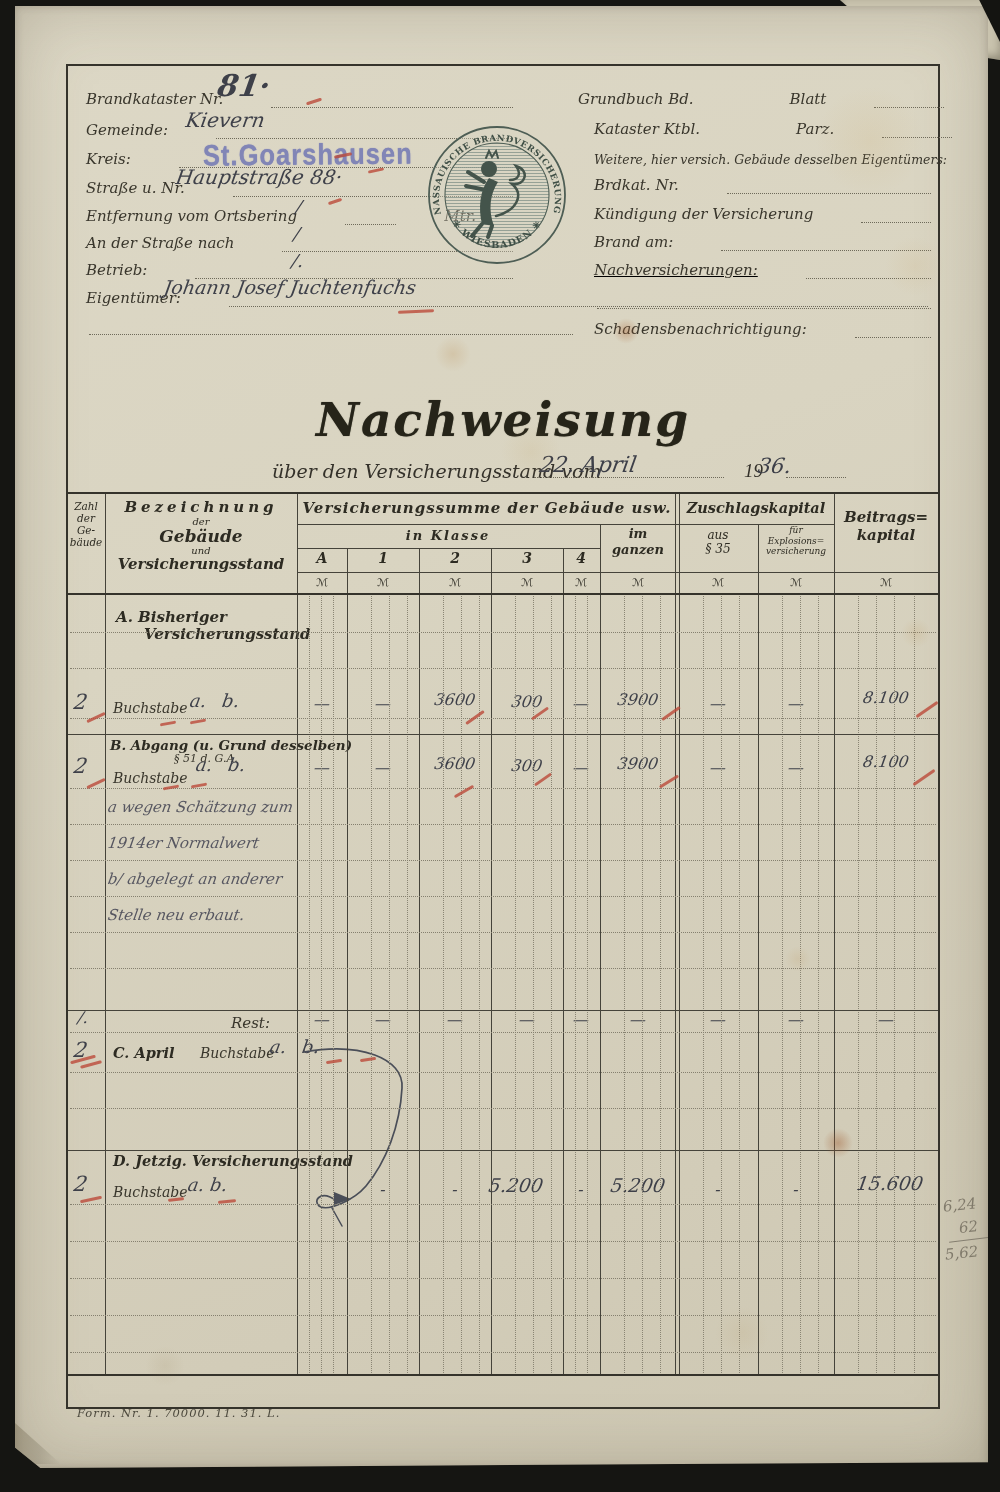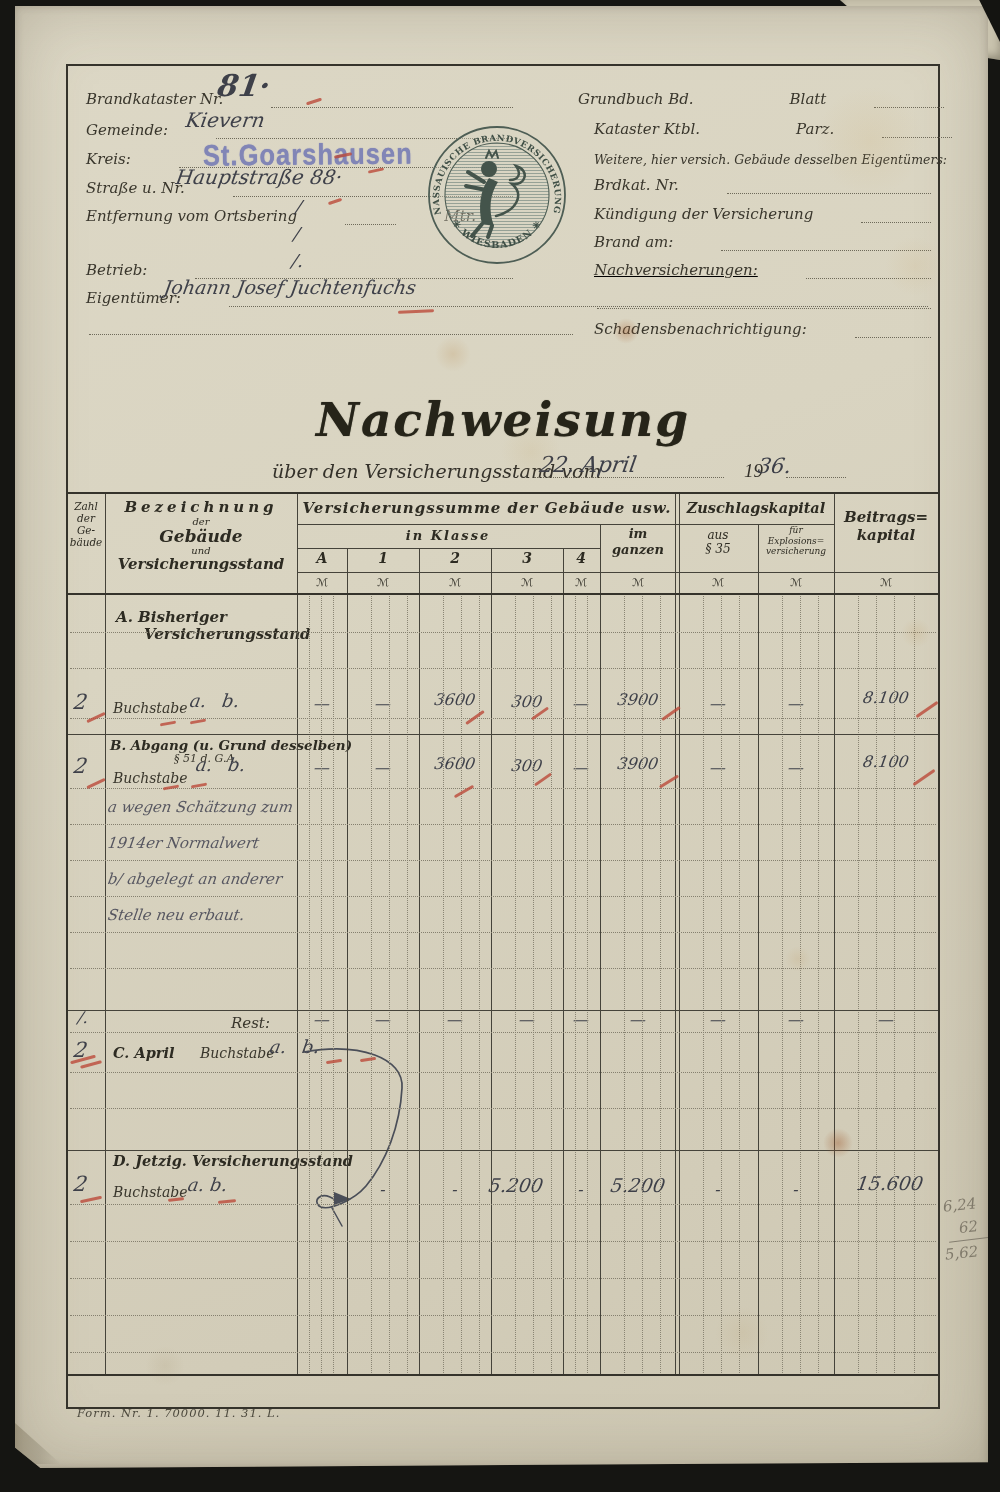--- a/index.html
+++ b/index.html
@@ -84,20 +84,24 @@
       </div>
       <span class="abs hw" style="left:108px;top:99px;font-size:20px;">Hauptstraße 88·</span>
 
       <div class="fl-row" style="left:18px;top:141px;width:390px;">
         <span class="plbl">Entfernung vom Ortsbering</span>
           <span class="leader"></span>
           <span class="plbl">Mtr.</span>
       </div>
       <span class="abs hw" style="left:228px;top:130px;font-size:18px;">/</span>
 
+      <div class="fl-row" style="left:18px;top:168px;width:430px;">
+        <span class="plbl">An der Straße nach</span>
+          <span class="leader"></span>
+      </div>
       <span class="abs hw" style="left:226px;top:157px;font-size:18px;">/</span>
 
       <div class="fl-row" style="left:18px;top:195px;width:430px;">
         <span class="plbl">Betrieb:</span>
           <span class="leader"></span>
       </div>
       <span class="abs hw" style="left:224px;top:184px;font-size:18px;">/.</span>
 
       <div class="fl-row" style="left:18px;top:223px;width:845px;">
         <span class="plbl">Eigentümer:</span>

